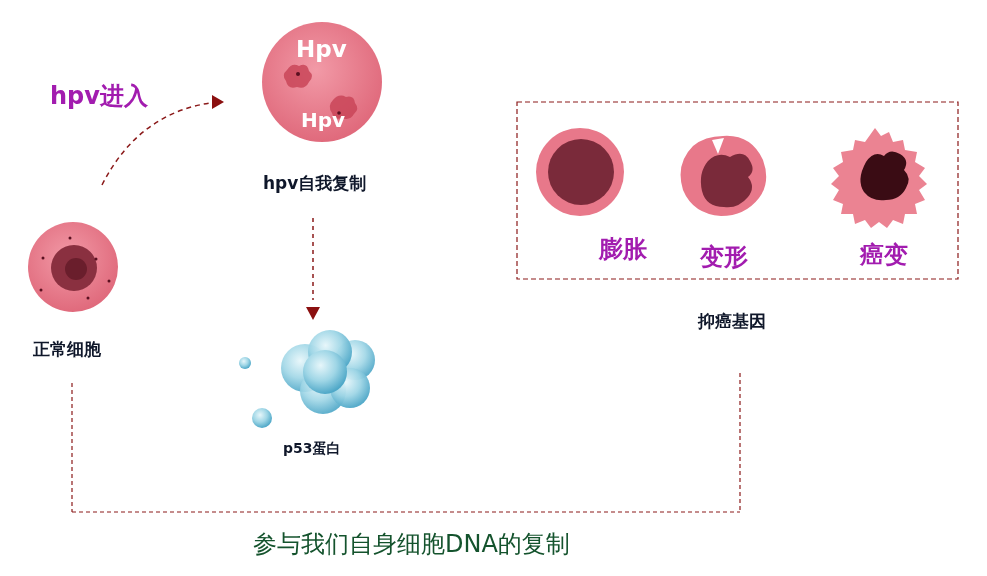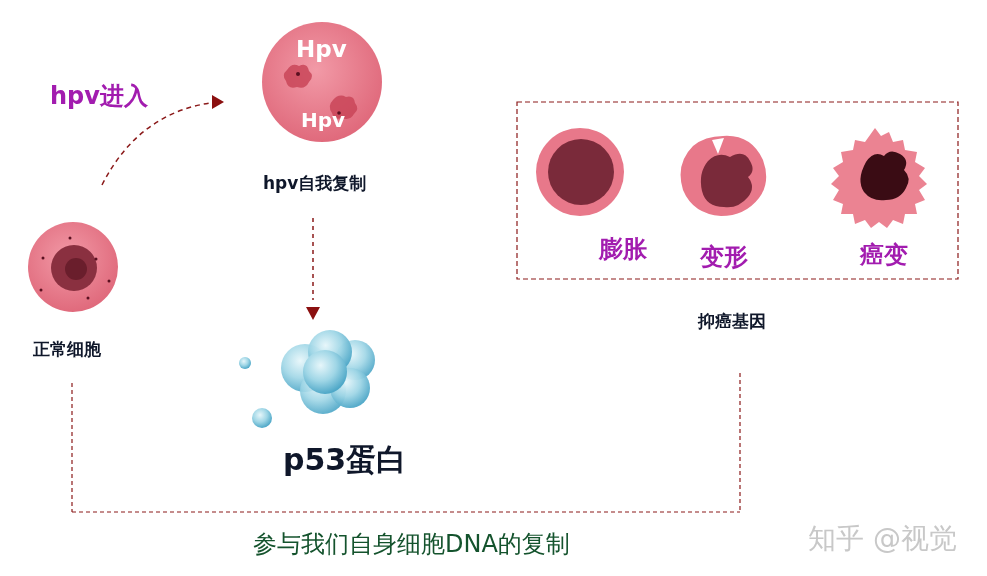--- a/index.html
+++ b/index.html
@@ -102,25 +102,24 @@
   <div class="abs red-label" style="left:50px; top:80px;">hpv进入</div>
 
   <div class="abs" style="left:296px; top:36px; color:#ffffff; font-weight:bold; font-size:23px;">Hpv</div>
   <div class="abs" style="left:301px; top:108px; color:#ffffff; font-weight:bold; font-size:20px;">Hpv</div>
 
   <div class="abs dark-label" style="left:263px; top:172px;">hpv自我复制</div>
 
 
   <div class="abs dark-label" style="left:33px; top:338px;text-align:center;">正常细胞</div>
 
-  <div class="abs dark-label" style="left:283px; top:440px; font-size:30px;">p53蛋白</div>
+  <div class="abs dark-label" style="left:283px; top:440px; font-size:14px;">p53蛋白</div>
 
   <div class="abs red-label" style="left:572px; top:233px;margin-left:27px;">膨胀</div>
   <div class="abs red-label" style="left:700px; top:241px;">变形</div>
   <div class="abs red-label" style="left:860px; top:239px;">癌变</div>
 
   <div class="abs dark-label" style="left:698px; top:310px;">抑癌基因</div>
 
   <div class="abs red-label-big" style="left:253px; top:528px; font-size:24px;">参与我们自身细胞DNA的复制</div>
 
-  <div class="abs watermark" style="left:808px; top:520px;">知乎 @视觉</div>
 
 </div>
 
 </body></html>

